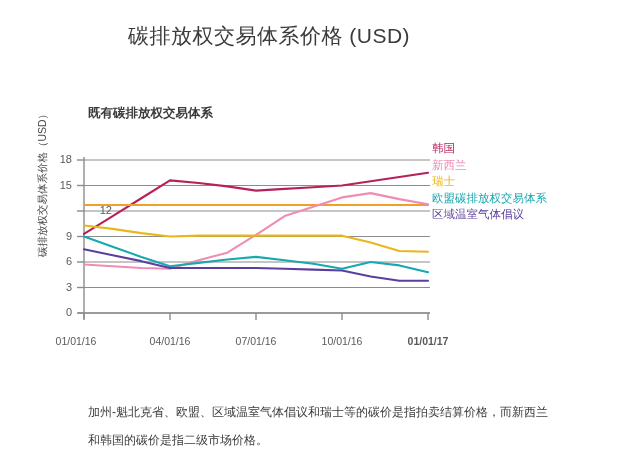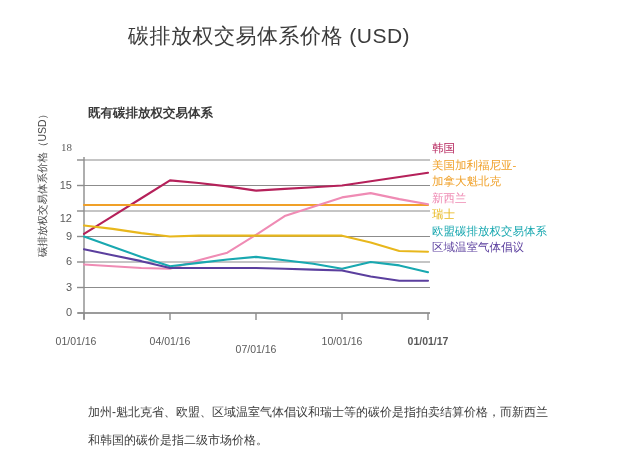--- a/index.html
+++ b/index.html
@@ -56,28 +56,28 @@
   <div class="chart-title">碳排放权交易体系价格 (USD)</div>
   <div class="chart-subtitle">既有碳排放权交易体系</div>
 
   <div class="plot-wrap">
     <div class="y-axis-label">碳排放权交易体系价格（USD）</div>
     <div id="yticks">
         <div class="ytick" style="left: 48px; top: 306px;">0</div>
         <div class="ytick" style="left: 48px; top: 280.5px;">3</div>
         <div class="ytick" style="left: 48px; top: 255px;">6</div>
         <div class="ytick" style="left: 48px; top: 229.5px;">9</div>
-        <div class="ytick" style="left: 48px; top: 212px;">12</div>
+        <div class="ytick" style="left: 48px; top: 204px; padding-left: 40px;">12</div>
         <div class="ytick" style="left: 48px; top: 178.5px;">15</div>
-        <div class="ytick" style="left: 48px; top: 141px; font-family: Liberation Serif, serif;">18</div>
+        <div class="ytick" style="left: 48px; top: 153px;">18</div>
       </div>
     <div id="xticks">
         <div class="xtick" style="left: 36px; top: 335px;">01/01/16</div>
         <div class="xtick" style="left: 130px; top: 335px;">04/01/16</div>
-        <div class="xtick" style="left: 216px; top: 335px; margin-top: 8px;">07/01/16</div>
+        <div class="xtick" style="left: 216px; top: 335px;">07/01/16</div>
         <div class="xtick" style="left: 302px; top: 335px;">10/01/16</div>
         <div class="xtick" style="left: 388px; top: 335px; font-weight: bold;">01/01/17</div>
       </div>
     <svg id="plot-svg" width="631" height="450">
         <line x1="84" y1="313" x2="430" y2="313" stroke="#8c8c8c" stroke-width="1.1"></line>
         <line x1="84" y1="287.5" x2="430" y2="287.5" stroke="#8c8c8c" stroke-width="1.1"></line>
         <line x1="84" y1="262" x2="430" y2="262" stroke="#8c8c8c" stroke-width="1.1"></line>
         <line x1="84" y1="236.5" x2="430" y2="236.5" stroke="#8c8c8c" stroke-width="1.1"></line>
         <line x1="84" y1="211" x2="430" y2="211" stroke="#8c8c8c" stroke-width="1.1"></line>
         <line x1="84" y1="185.5" x2="430" y2="185.5" stroke="#8c8c8c" stroke-width="1.1"></line>
@@ -102,24 +102,20 @@
         <polyline points="84.00,225.45 112.67,228.85 141.33,233.10 170.00,236.50 198.67,235.65 227.33,235.65 256.00,235.65 284.67,235.65 313.33,235.65 342.00,235.65 370.67,242.45 399.33,250.95 428.00,251.80" fill="none" stroke="#e8b71c" stroke-width="2.1" stroke-linejoin="round" stroke-linecap="round"></polyline>
         <polyline points="84.00,236.50 112.67,246.70 141.33,256.90 170.00,266.25 198.67,262.85 227.33,259.45 256.00,256.90 284.67,260.30 313.33,263.70 342.00,268.80 370.67,262.00 399.33,265.40 428.00,272.20" fill="none" stroke="#19a8b0" stroke-width="2.1" stroke-linejoin="round" stroke-linecap="round"></polyline>
         <polyline points="84.00,249.25 112.67,255.20 141.33,261.15 170.00,267.95 198.67,267.95 227.33,267.95 256.00,267.95 284.67,268.80 313.33,269.65 342.00,270.50 370.67,276.45 399.33,280.70 428.00,280.70" fill="none" stroke="#5b3f9e" stroke-width="2.1" stroke-linejoin="round" stroke-linecap="round"></polyline>
       </svg>
   </div>
 
   <div class="legend" id="legend">
       <div class="legend-row" style="color: rgb(181, 33, 90);">
         <div>韩国</div>
       </div>
-      <div class="legend-row" style="color: rgb(240, 160, 40);">
-        <div>美国加利福尼亚-</div>
-        <div>加拿大魁北克</div>
-      </div>
       <div class="legend-row" style="color: rgb(239, 139, 180);">
         <div>新西兰</div>
       </div>
       <div class="legend-row" style="color: rgb(232, 183, 28);">
         <div>瑞士</div>
       </div>
       <div class="legend-row" style="color: rgb(25, 168, 176);">
         <div>欧盟碳排放权交易体系</div>
       </div>
       <div class="legend-row" style="color: rgb(91, 63, 158);">

